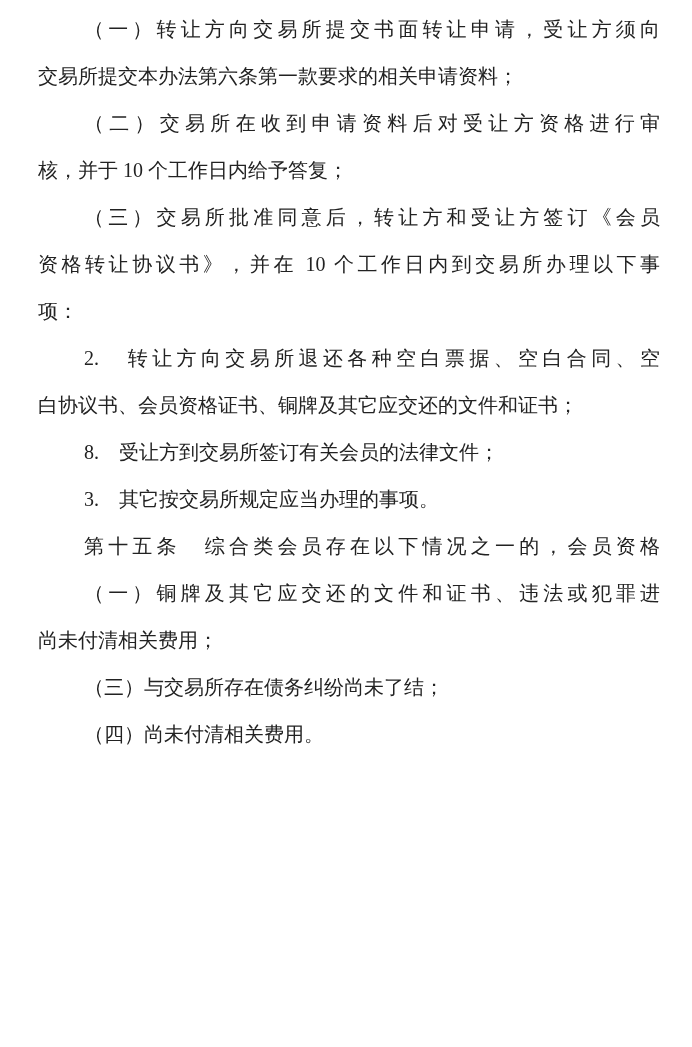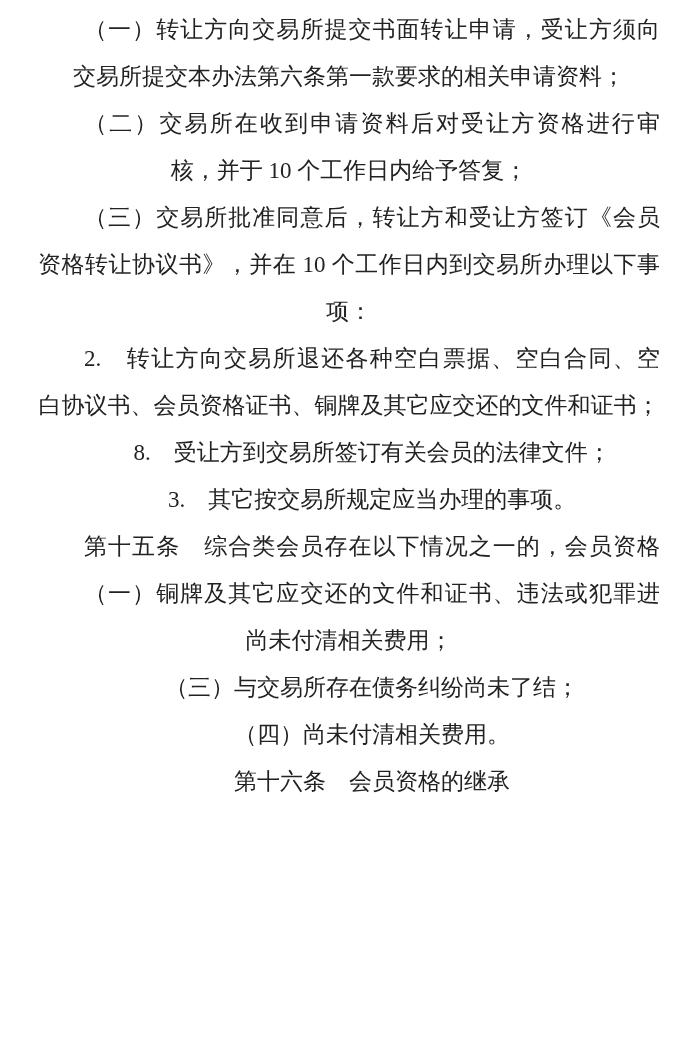--- a/index.html
+++ b/index.html
@@ -14,27 +14,27 @@
     background: #ffffff;
     overflow: hidden;
     font-family: "Liberation Serif", "DejaVu Serif", serif;
     color: #222222;
   }
   .text-block {
     position: absolute;
     left: 38px;
     top: 6px;
     width: 622px;
-    font-size: 23px;
+    font-size: 20px;
   }
   .line {
     height: 47px;
     line-height: 47px;
     white-space: pre-wrap;
-    text-align: center;
+    text-align: left;
     letter-spacing: 0;
   }
   
   .line.fill {
     text-align: justify;
     text-align-last: justify;
   }
   
   .line.indent {
     padding-left: 46px;
@@ -54,15 +54,14 @@
       <div class="line">项：</div>
       <div class="line indent fill">2.　转让方向交易所退还各种空白票据、空白合同、空</div>
       <div class="line">白协议书、会员资格证书、铜牌及其它应交还的文件和证书；</div>
       <div class="line indent">8.　受让方到交易所签订有关会员的法律文件；</div>
       <div class="line indent">3.　其它按交易所规定应当办理的事项。</div>
       <div class="line indent fill">第十五条　综合类会员存在以下情况之一的，会员资格</div>
       <div class="line indent fill">（一）铜牌及其它应交还的文件和证书、违法或犯罪进</div>
       <div class="line">尚未付清相关费用；</div>
       <div class="line indent">（三）与交易所存在债务纠纷尚未了结；</div>
       <div class="line indent">（四）尚未付清相关费用。</div>
-      <div class="line indent">第十六条　会员资格的继承</div>
     </div>
 </div>
 
 </body></html>

